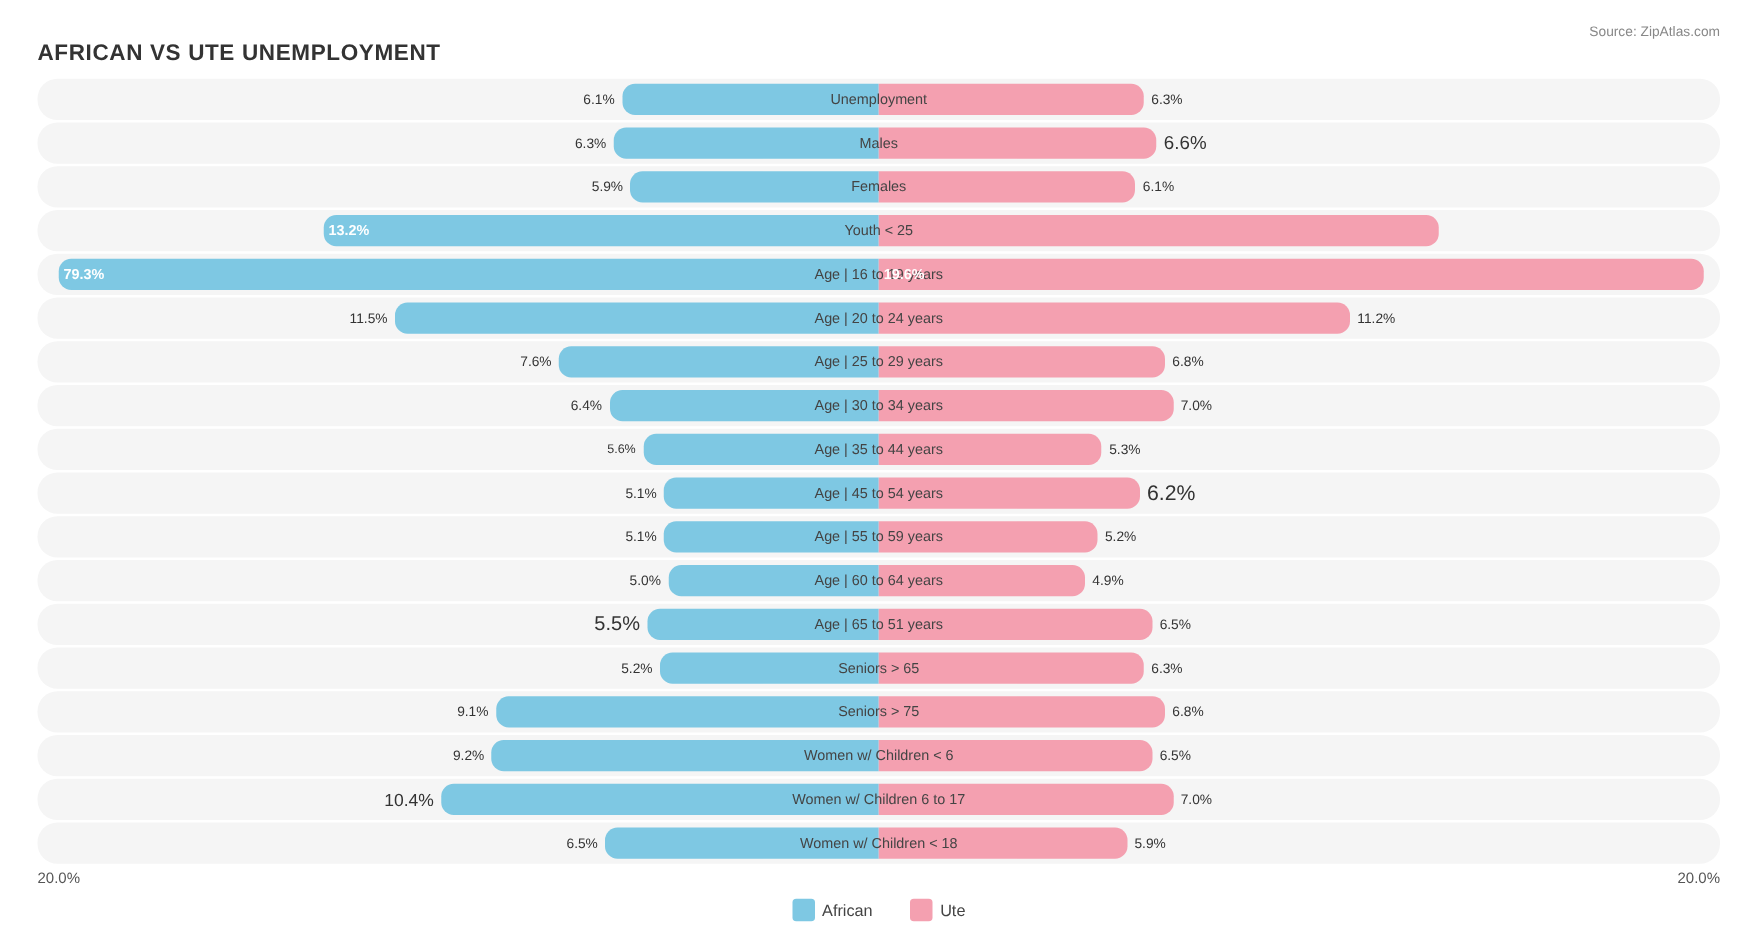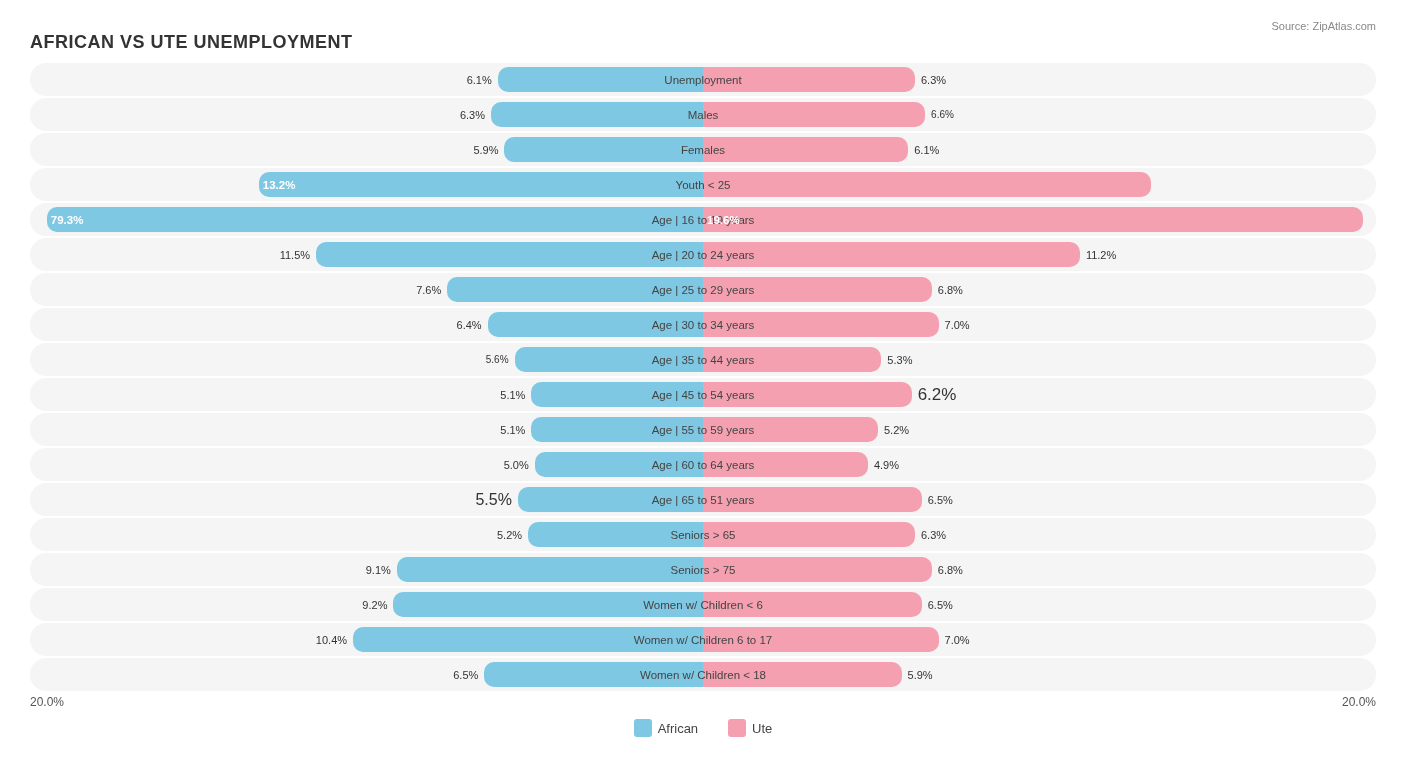--- a/index.html
+++ b/index.html
@@ -144,21 +144,21 @@
         <span class="label-center">Unemployment</span>
         <span class="val-right" style="position: absolute; left: calc(65.75% + 2px); font-size: 11px; color: rgb(51, 51, 51); white-space: nowrap; z-index: 10;">6.3%</span>
       </div>
     </div>
       <div class="row">
       <div class="row-inner">
         <div class="left-bar" style="width:15.75%;"></div>
         <div class="right-bar" style="width:16.499999999999996%;"></div>
         <span class="val-left" style="position: absolute; right: calc(65.75% + 2px); font-size: 11px; color: rgb(51, 51, 51); white-space: nowrap; z-index: 10;">6.3%</span>
         <span class="label-center">Males</span>
-        <span class="val-right" style="position: absolute; left: calc(66.5% + 2px); font-size: 10px; color: rgb(51, 51, 51); white-space: nowrap; z-index: 10;">6.6%</span>
+        <span class="val-right" style="position: absolute; left: calc(66.5% + 2px); font-size: 15px; color: rgb(51, 51, 51); white-space: nowrap; z-index: 10;">6.6%</span>
       </div>
     </div>
       <div class="row">
       <div class="row-inner">
         <div class="left-bar" style="width:14.750000000000002%;"></div>
         <div class="right-bar" style="width:15.25%;"></div>
         <span class="val-left" style="position: absolute; right: calc(64.75% + 2px); font-size: 11px; color: rgb(51, 51, 51); white-space: nowrap; z-index: 10;">5.9%</span>
         <span class="label-center">Females</span>
         <span class="val-right" style="position: absolute; left: calc(65.25% + 2px); font-size: 11px; color: rgb(51, 51, 51); white-space: nowrap; z-index: 10;">6.1%</span>
       </div>
@@ -276,21 +276,21 @@
         <div class="right-bar" style="width:16.25%;"></div>
         <span class="val-left" style="position: absolute; right: calc(73% + 2px); font-size: 11px; color: rgb(51, 51, 51); white-space: nowrap; z-index: 10;">9.2%</span>
         <span class="label-center">Women w/ Children &lt; 6</span>
         <span class="val-right" style="position: absolute; left: calc(66.25% + 2px); font-size: 11px; color: rgb(51, 51, 51); white-space: nowrap; z-index: 10;">6.5%</span>
       </div>
     </div>
       <div class="row">
       <div class="row-inner">
         <div class="left-bar" style="width:26%;"></div>
         <div class="right-bar" style="width:17.5%;"></div>
-        <span class="val-left" style="position: absolute; right: calc(76% + 2px); font-size: 11px; color: rgb(51, 51, 51); white-space: nowrap; z-index: 10;">10.4%</span>
+        <span class="val-left" style="position: absolute; right: calc(76% + 2px); font-size: 14px; color: rgb(51, 51, 51); white-space: nowrap; z-index: 10;">10.4%</span>
         <span class="label-center">Women w/ Children 6 to 17</span>
         <span class="val-right" style="position: absolute; left: calc(67.5% + 2px); font-size: 11px; color: rgb(51, 51, 51); white-space: nowrap; z-index: 10;">7.0%</span>
       </div>
     </div>
       <div class="row">
       <div class="row-inner">
         <div class="left-bar" style="width:16.25%;"></div>
         <div class="right-bar" style="width:14.750000000000002%;"></div>
         <span class="val-left" style="position: absolute; right: calc(66.25% + 2px); font-size: 11px; color: rgb(51, 51, 51); white-space: nowrap; z-index: 10;">6.5%</span>
         <span class="label-center">Women w/ Children &lt; 18</span>

